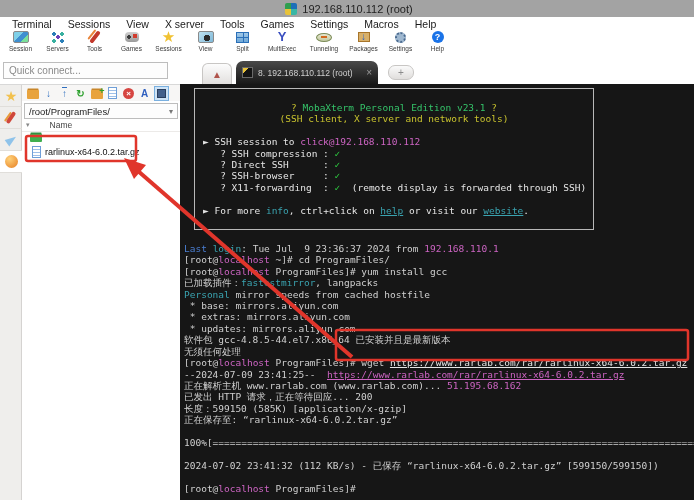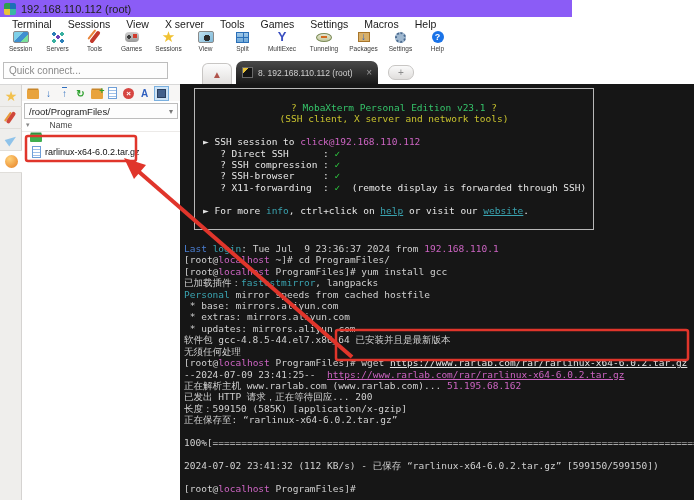--- a/index.html
+++ b/index.html
@@ -1,22 +1,22 @@
 <!DOCTYPE html>
 <html><head>
 <meta charset="utf-8">
 <style>
   * { margin:0; padding:0; box-sizing:border-box; }
   html,body { width:694px; height:500px; overflow:hidden; background:#fff;
     font-family:"Liberation Sans", sans-serif; }
   #app { position:relative; width:694px; height:500px; background:#fff; }
 
   
-  #titlebar { position:absolute; left:0; top:0; width:572px; height:17px;
-    background:#8b5cf6; display:flex; align-items:center; padding-left:4px; }
+  #titlebar { position:absolute; left:0; top:0; width:694px; height:17px;
+    background:#a3a3a3; display:flex; align-items:center; padding-left:4px;justify-content:center; }
   .appicon { width:12px; height:12px; margin-right:5px;
     background:
       linear-gradient(90deg,#2e9e4f 50%,#1d6fb8 50%) 0 0/12px 6px no-repeat,
       linear-gradient(90deg,#e8c33a 50%,#39b7a5 50%) 0 6px/12px 6px no-repeat;
     border-radius:2px; }
   #titlebar .title { font-size:11px; color:#222; }
 
   #menubar { position:absolute; left:0; top:17px; width:694px; height:13px;
     background:#fff; display:flex; align-items:center; padding-left:4px; }
   .menu-item { font-size:10.5px; color:#1a1a1a; padding:0 8px; cursor:default; }
@@ -322,22 +322,22 @@
       </div>
     </div>
   </div>
 
   <div id="terminal">
     <div id="banner-box">
         <div class="tline" style="text-align: center;"><span style="color: rgb(201, 195, 46);">? </span><span style="color: rgb(53, 196, 106);">MobaXterm Personal Edition v23.1</span><span style="color: rgb(201, 195, 46);"> ?</span></div>
         <div class="tline" style="text-align: center;"><span style="color: rgb(201, 195, 46);">(SSH client, X server and network tools)</span></div>
         <div class="tline"><span style="color: rgb(208, 208, 208);"></span></div>
         <div class="tline"><span style="color: rgb(230, 230, 230);">► SSH session to </span><span style="color: rgb(204, 100, 194);">click@192.168.110.112</span></div>
+        <div class="tline"><span style="color: rgb(230, 230, 230);">   ? SSH compression : </span><span style="color: rgb(46, 204, 64);">✓</span></div>
         <div class="tline"><span style="color: rgb(230, 230, 230);">   ? Direct SSH      : </span><span style="color: rgb(46, 204, 64);">✓</span></div>
-        <div class="tline"><span style="color: rgb(230, 230, 230);">   ? SSH compression : </span><span style="color: rgb(46, 204, 64);">✓</span></div>
         <div class="tline"><span style="color: rgb(230, 230, 230);">   ? SSH-browser     : </span><span style="color: rgb(46, 204, 64);">✓</span></div>
         <div class="tline"><span style="color: rgb(230, 230, 230);">   ? X11-forwarding  : </span><span style="color: rgb(46, 204, 64);">✓</span><span style="color: rgb(230, 230, 230);">  (remote display is forwarded through SSH)</span></div>
         <div class="tline"><span style="color: rgb(208, 208, 208);"></span></div>
         <div class="tline"><span style="color: rgb(230, 230, 230);">► For more </span><span style="color: rgb(58, 163, 176);">info</span><span style="color: rgb(230, 230, 230);">, ctrl+click on </span><span style="color: rgb(58, 163, 176); text-decoration: underline;">help</span><span style="color: rgb(230, 230, 230);"> or visit our </span><span style="color: rgb(58, 163, 176); text-decoration: underline;">website</span><span style="color: rgb(230, 230, 230);">.</span></div>
       </div>
     <div id="term-body">
         <div class="tline"><span style="color: rgb(74, 125, 208);">Last</span><span style="color: rgb(208, 208, 208);"> </span><span style="color: rgb(58, 163, 176);">login</span><span style="color: rgb(208, 208, 208);">: Tue Jul  9 23:36:37 2024 from </span><span style="color: rgb(204, 100, 194);">192.168.110.1</span></div>
         <div class="tline"><span style="color: rgb(208, 208, 208);">[root@</span><span style="color: rgb(204, 100, 194);">localhost</span><span style="color: rgb(208, 208, 208);"> ~]# cd ProgramFiles/</span></div>
         <div class="tline"><span style="color: rgb(208, 208, 208);">[root@</span><span style="color: rgb(204, 100, 194);">localhost</span><span style="color: rgb(208, 208, 208);"> ProgramFiles]# yum install gcc</span></div>
         <div class="tline"><span style="color: rgb(208, 208, 208);">已加载插件：</span><span style="color: rgb(58, 163, 176);">fastestmirror</span><span style="color: rgb(208, 208, 208);">, langpacks</span></div>

